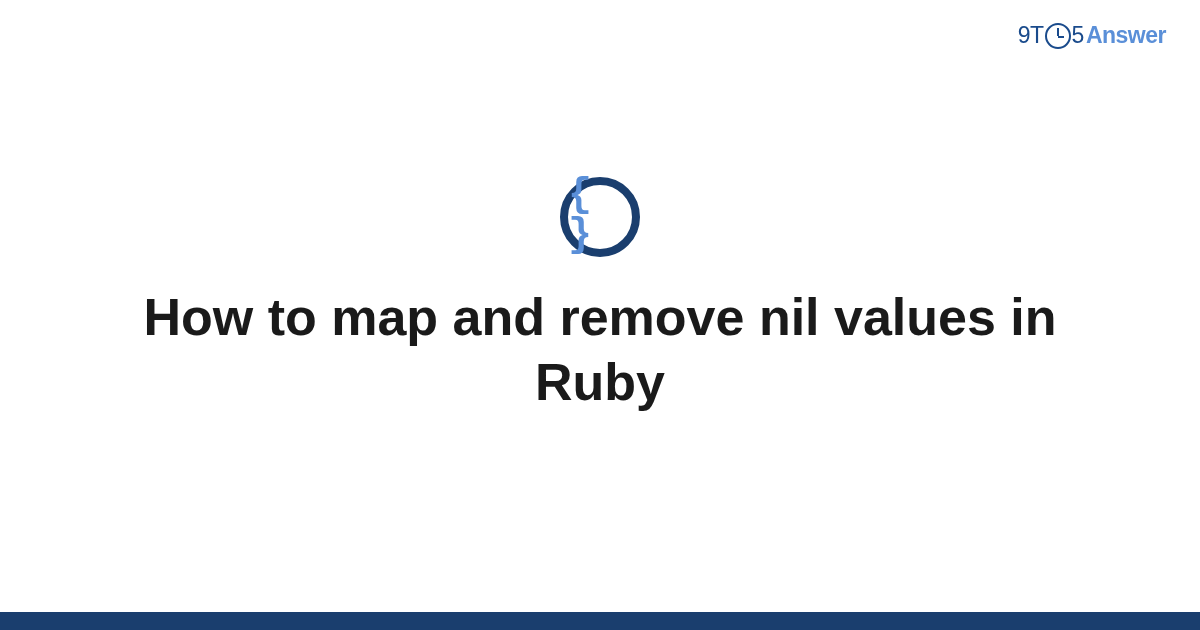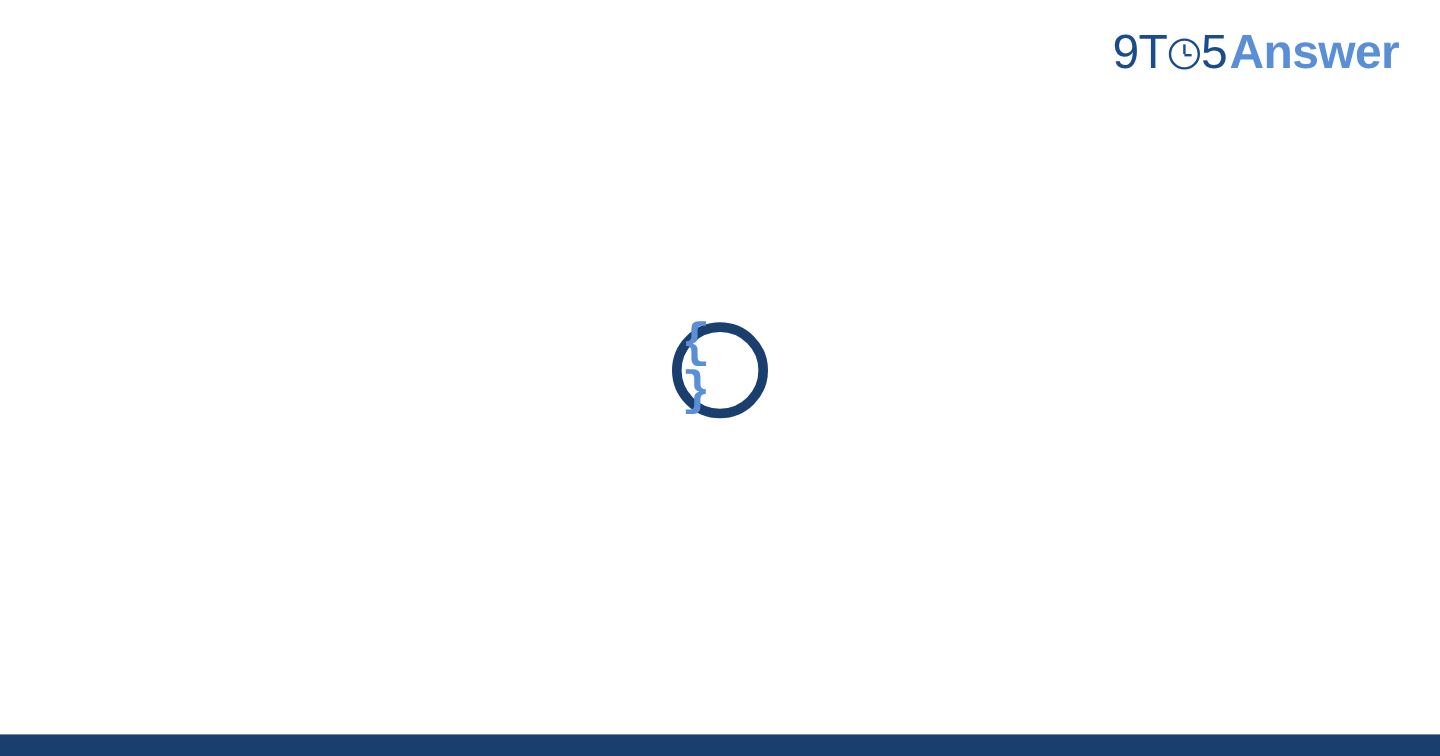--- a/index.html
+++ b/index.html
@@ -12,21 +12,21 @@
       height: 630px;
       background: #ffffff;
       font-family: -apple-system, BlinkMacSystemFont, "Segoe UI", Helvetica, Arial, sans-serif;
       position: relative;
       overflow: hidden;
     }
     .brand {
       position: absolute;
       top: 22px;
       right: 34px;
-      font-size: 40px;
+      font-size: 23px;
       font-weight: 400;
       letter-spacing: -0.5px;
       display: flex;
       align-items: center;
     }
     .brand-9t {
       color: #1a4b8c;
       font-weight: 500;
     }
     .brand-clock {
@@ -123,15 +123,16 @@
   <span class="brand-9t">9T</span>
   <span class="brand-clock"></span>
   <span class="brand-5">5</span>
   <span class="brand-answer">Answer</span>
 </div>
 
 <div class="center-content">
   <div class="badge-icon">
     <span class="braces">{ }</span>
   </div>
+  <h1 class="title">How to map and remove nil values in Ruby</h1>
 </div>
 
 <div class="footer-bar"></div>
 
 </body></html>

